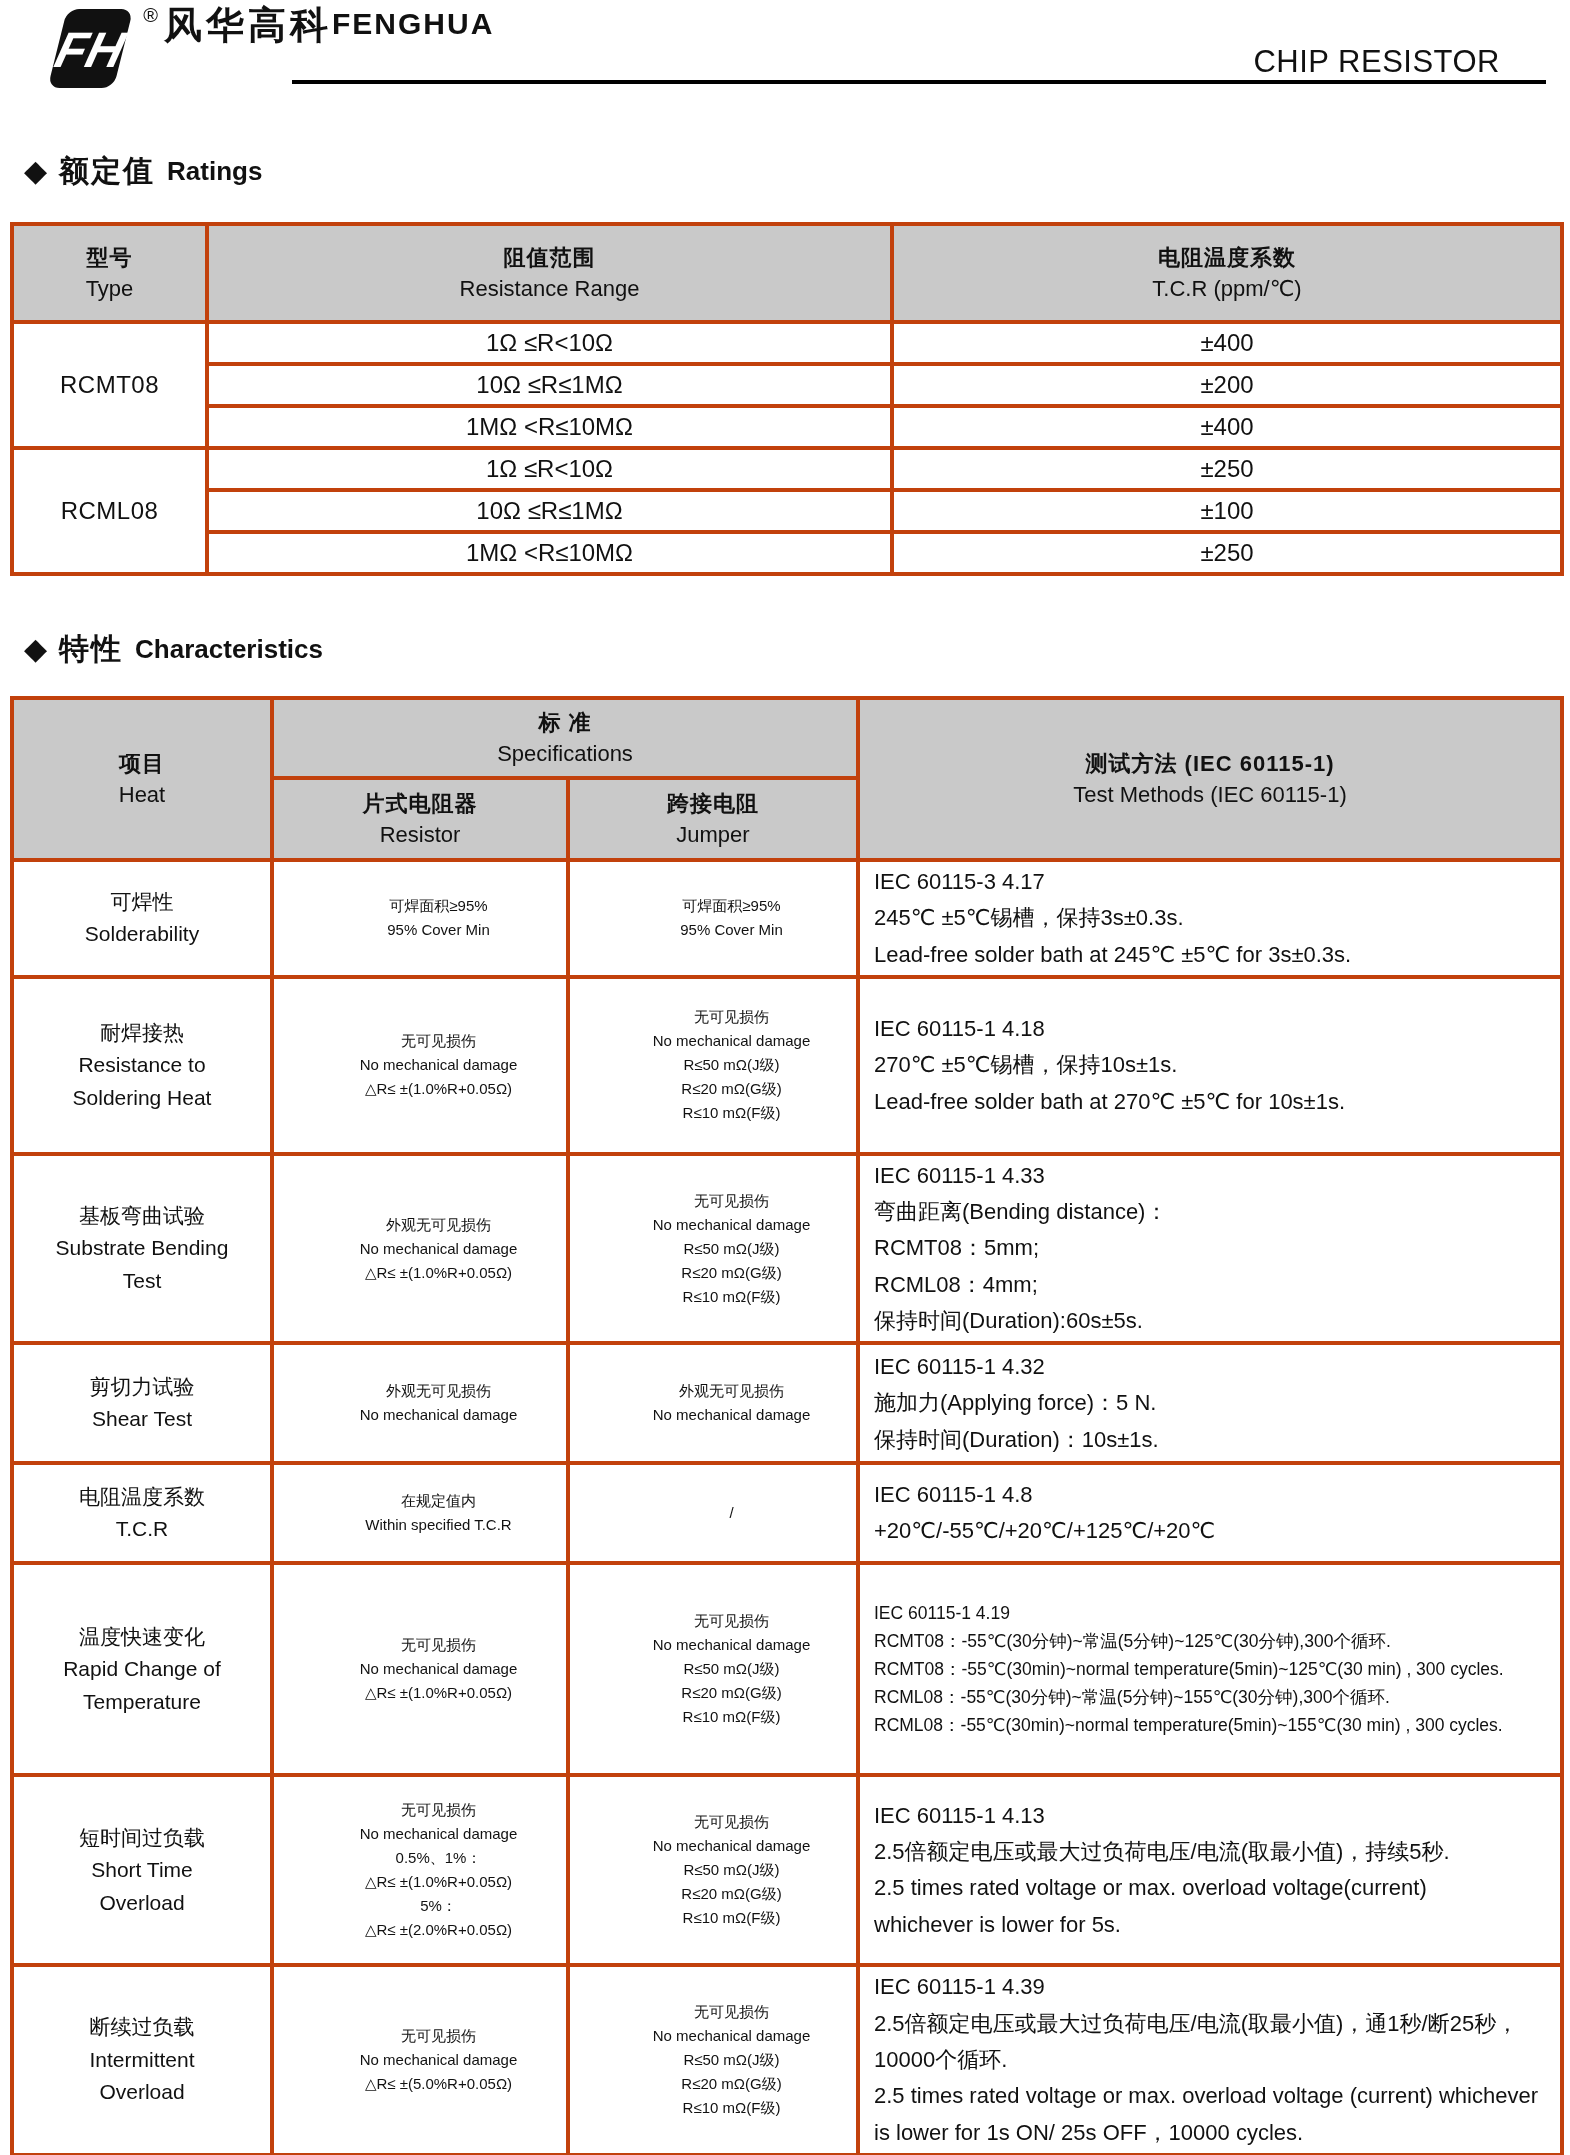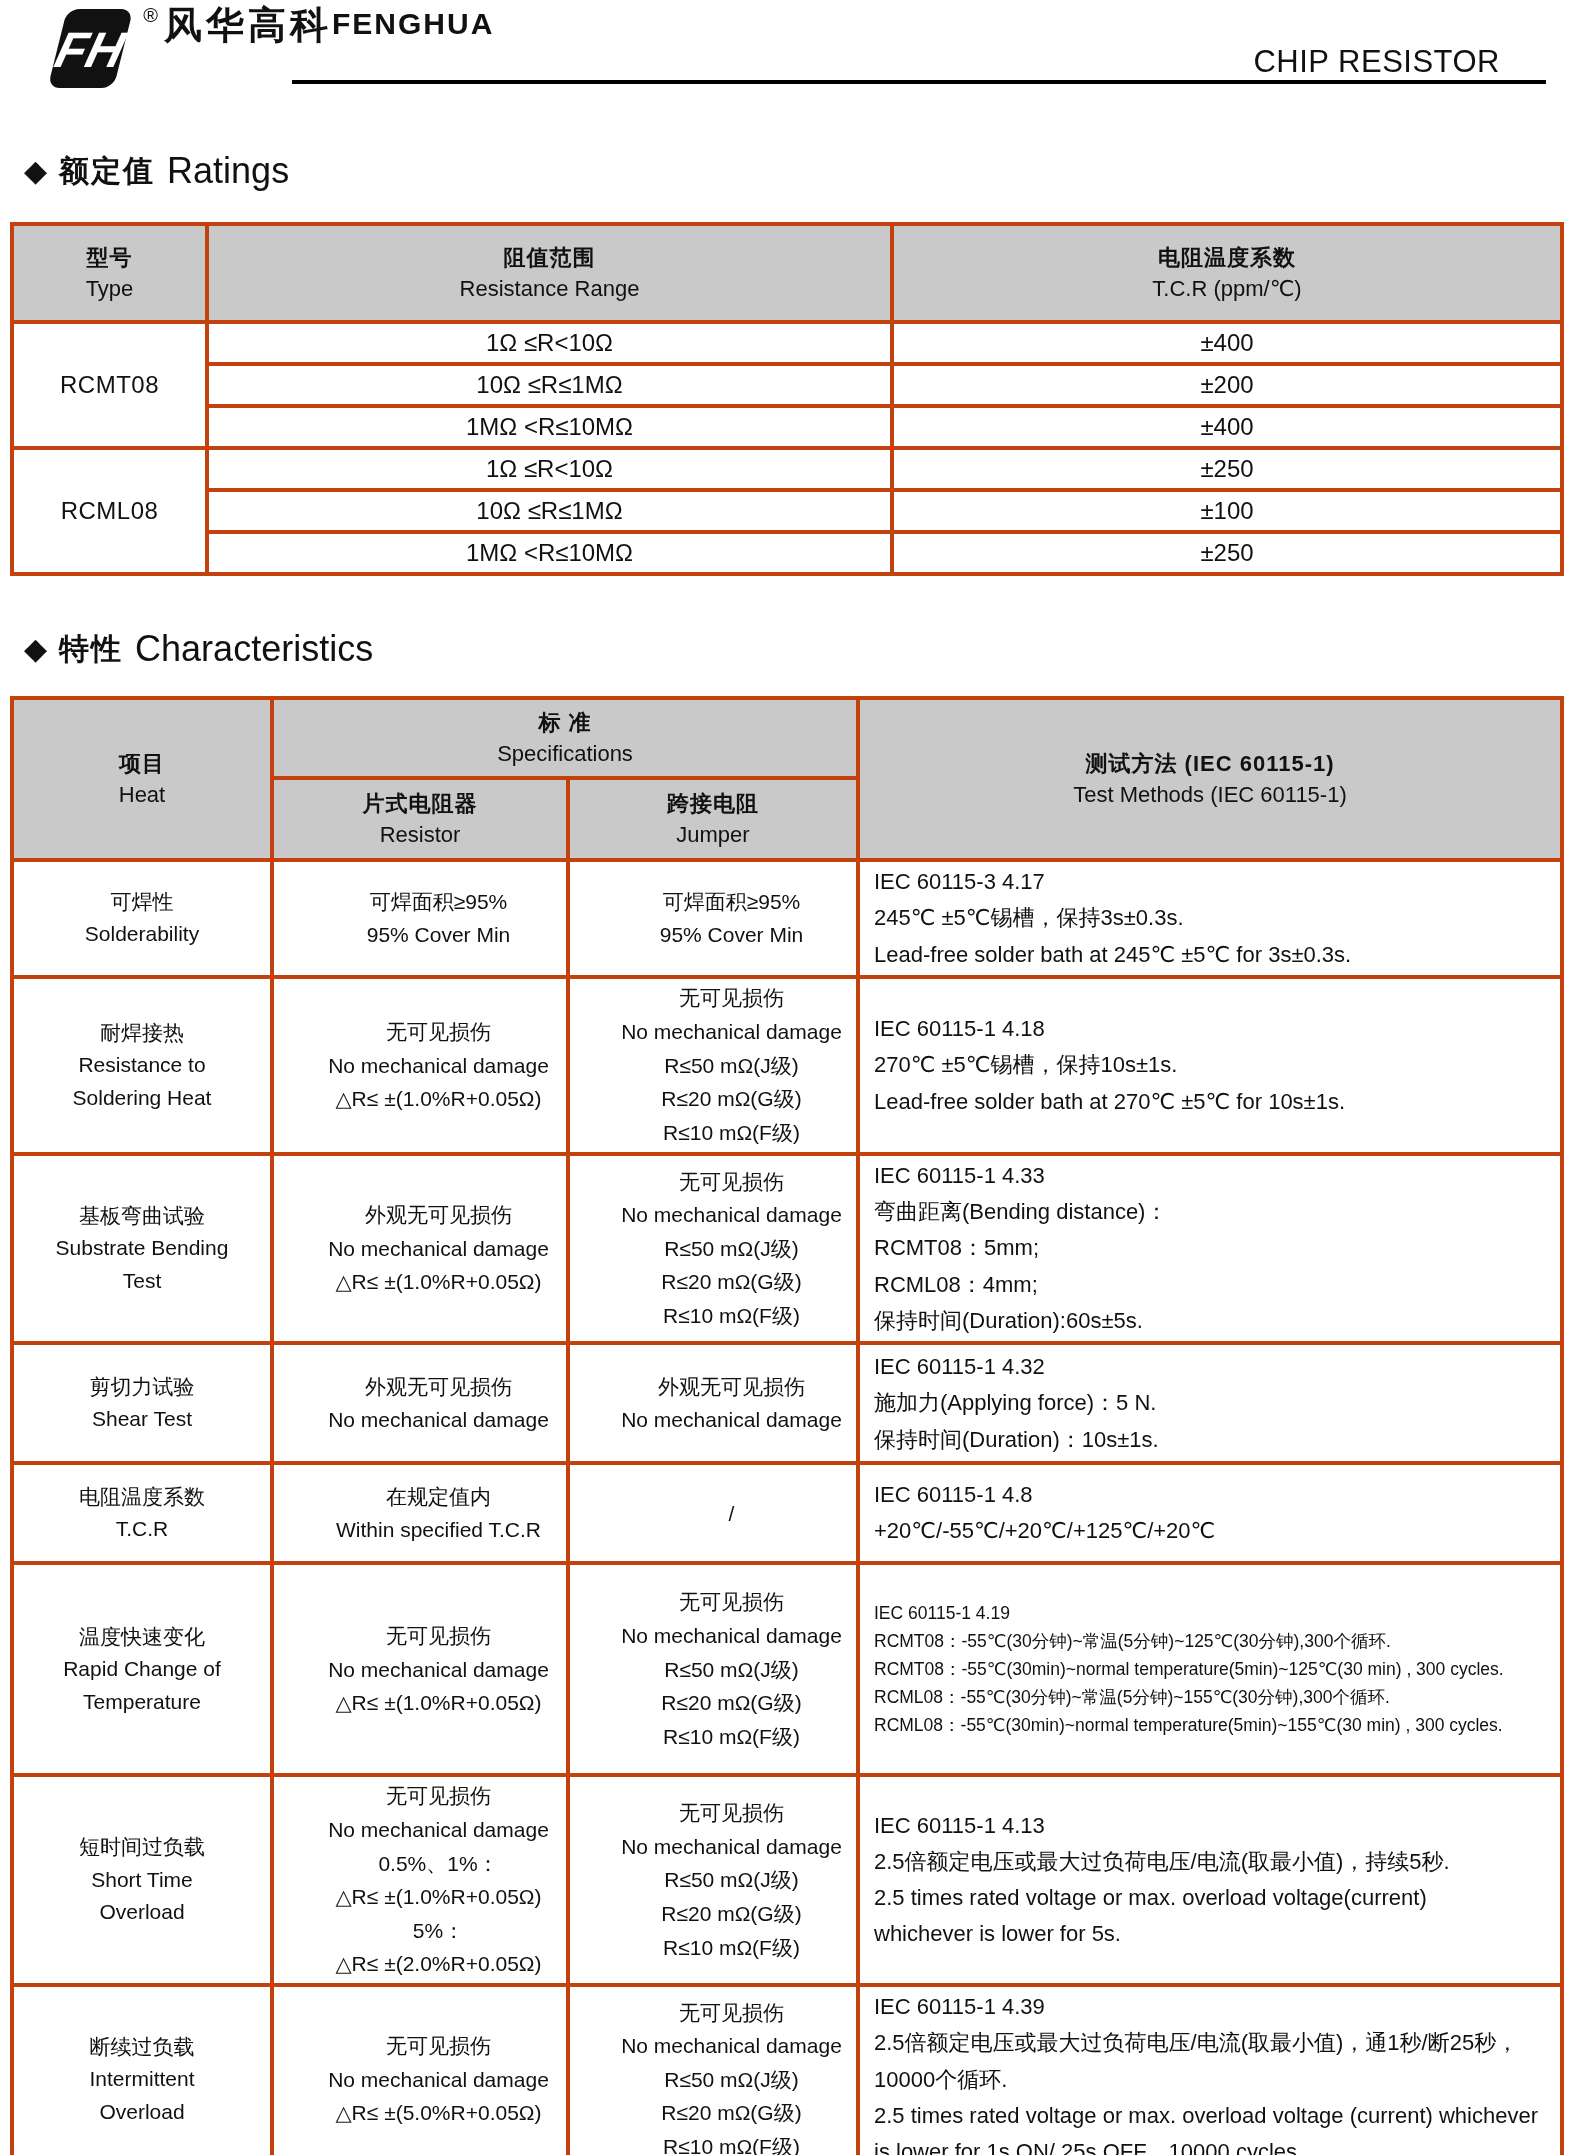--- a/index.html
+++ b/index.html
@@ -24,42 +24,42 @@
   .brand-en { font-size: 30px; font-weight: 700; letter-spacing: 2px; line-height: 1.05; margin-top: 2px; }
   .doc-title { position: absolute; right: 70px; top: 44px; font-size: 31px; letter-spacing: 0.5px; color: #111; }
   .header-rule { position: absolute; left: 292px; right: 24px; top: 80px; height: 4px; background: #000; }
 
   
   .section-title { display: flex; align-items: center; gap: 12px; margin-left: 24px; height: 42px; }
   .section-title.first { margin-top: 62px; }
   .section-title.second { margin-top: 52px; }
   .diamond { font-size: 30px; line-height: 1; }
   .t-cn { font-size: 30px; font-weight: 700; letter-spacing: 2px; }
-  .t-en { font-size: 36px; font-weight: 400; }
+  .t-en { font-size: 26px; font-weight: 700; }
 
   
   table { border-collapse: collapse; table-layout: fixed; margin-left: 10px; width: 1550px; }
   .ratings-table { margin-top: 30px; }
   .char-table { margin-top: 26px; }
   th, td { border: 4px solid #c2410c; vertical-align: middle; padding: 2px 6px; }
   table { border: 3px solid #000; }
   thead th { background: #c9c9c9; font-weight: 400; text-align: center; }
   thead .cn { font-size: 22px; font-weight: 700; letter-spacing: 1px; line-height: 1.5; }
   thead .en { font-size: 22px; font-weight: 400; line-height: 1.4; }
   tbody tr:first-child td { border-top: 3px solid #000; }
 
   
   .ratings-table td { text-align: center; font-size: 24px; }
   .ratings-table .type-cell { font-size: 24px; letter-spacing: 0.5px; }
   .ratings-table tr.group-start td { border-top: 3px solid #000; }
 
   
   .char-table td { white-space: pre-line; overflow-wrap: break-word; }
   .item-cell { text-align: center; font-size: 21px; line-height: 1.55; }
-  .spec-cell { text-align: center; font-size: 21px; line-height: 1.6; padding-left: 43px; }
+  .spec-cell { text-align: center; font-size: 15px; line-height: 1.6; padding-left: 43px; }
   .test-cell { text-align: left; font-size: 22px; line-height: 1.65; padding-left: 14px; padding-right: 10px; }
   .test-cell.dense { font-size: 17.5px; line-height: 1.6; }
 </style>
 </head>
 <body>
 
 <div class="page">
 
   <div class="header">
     <div class="logo">

